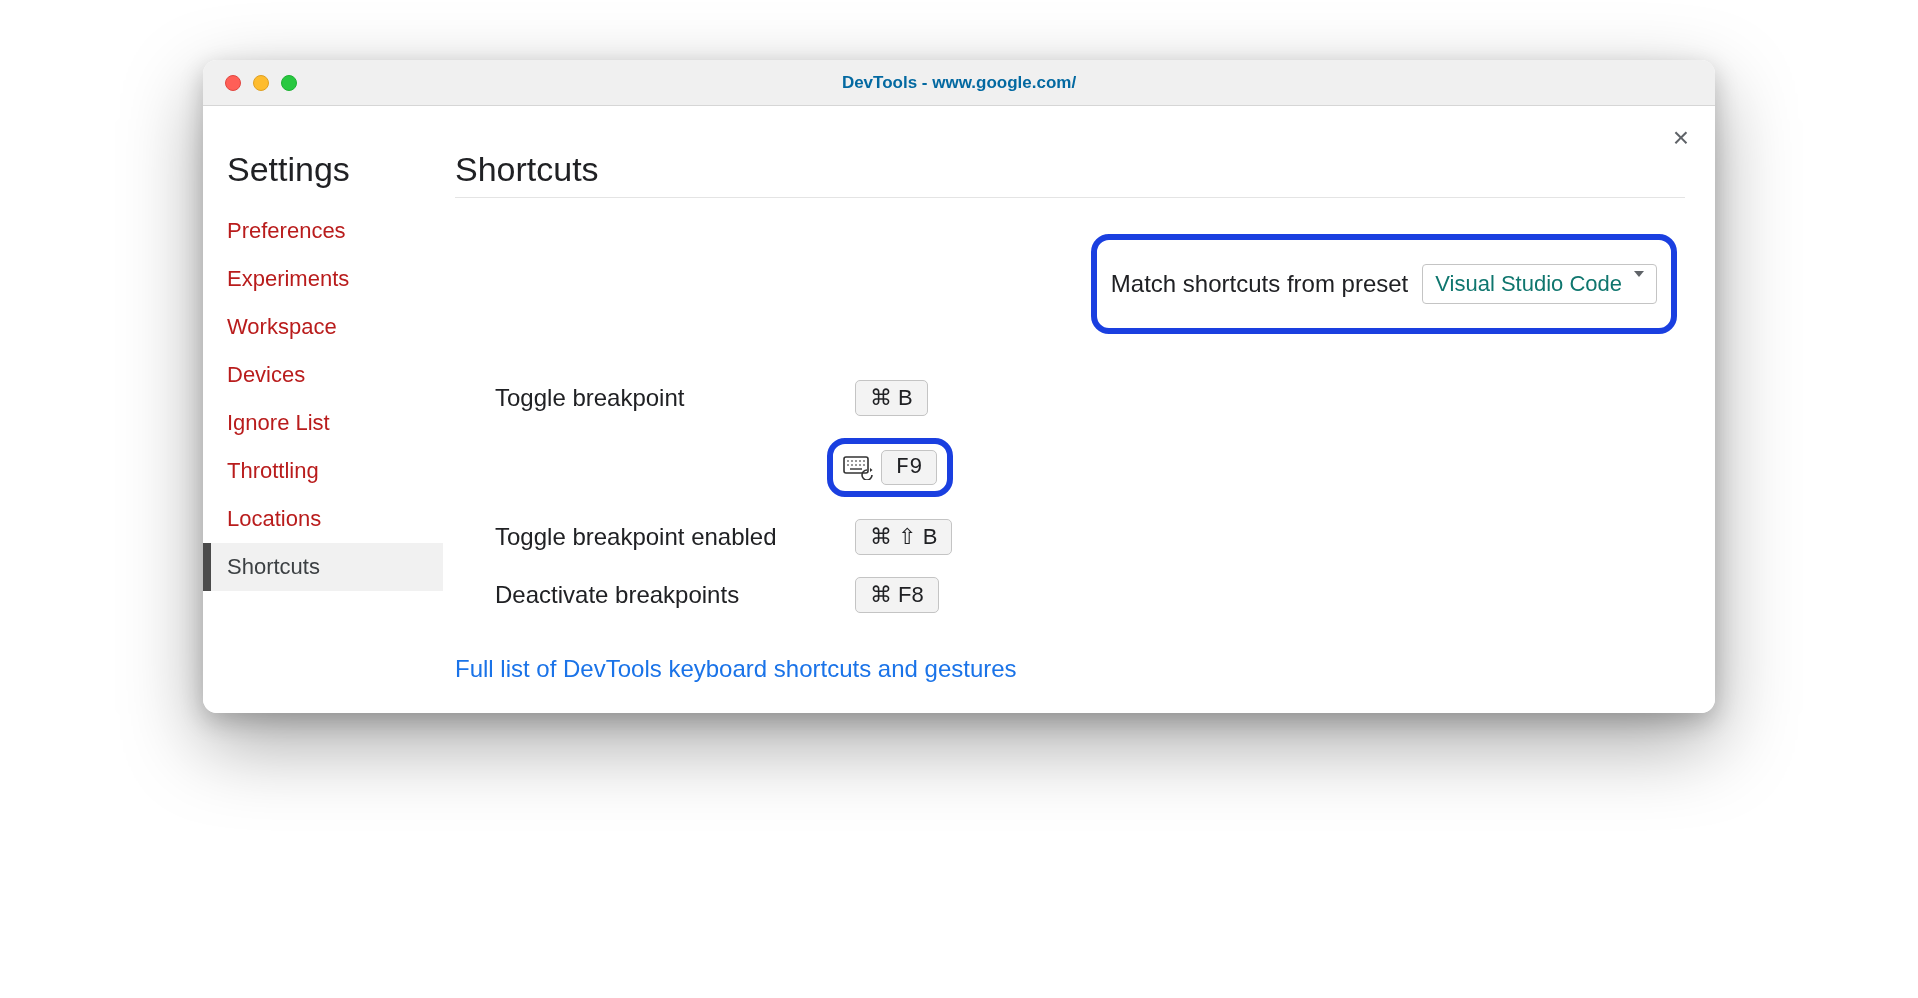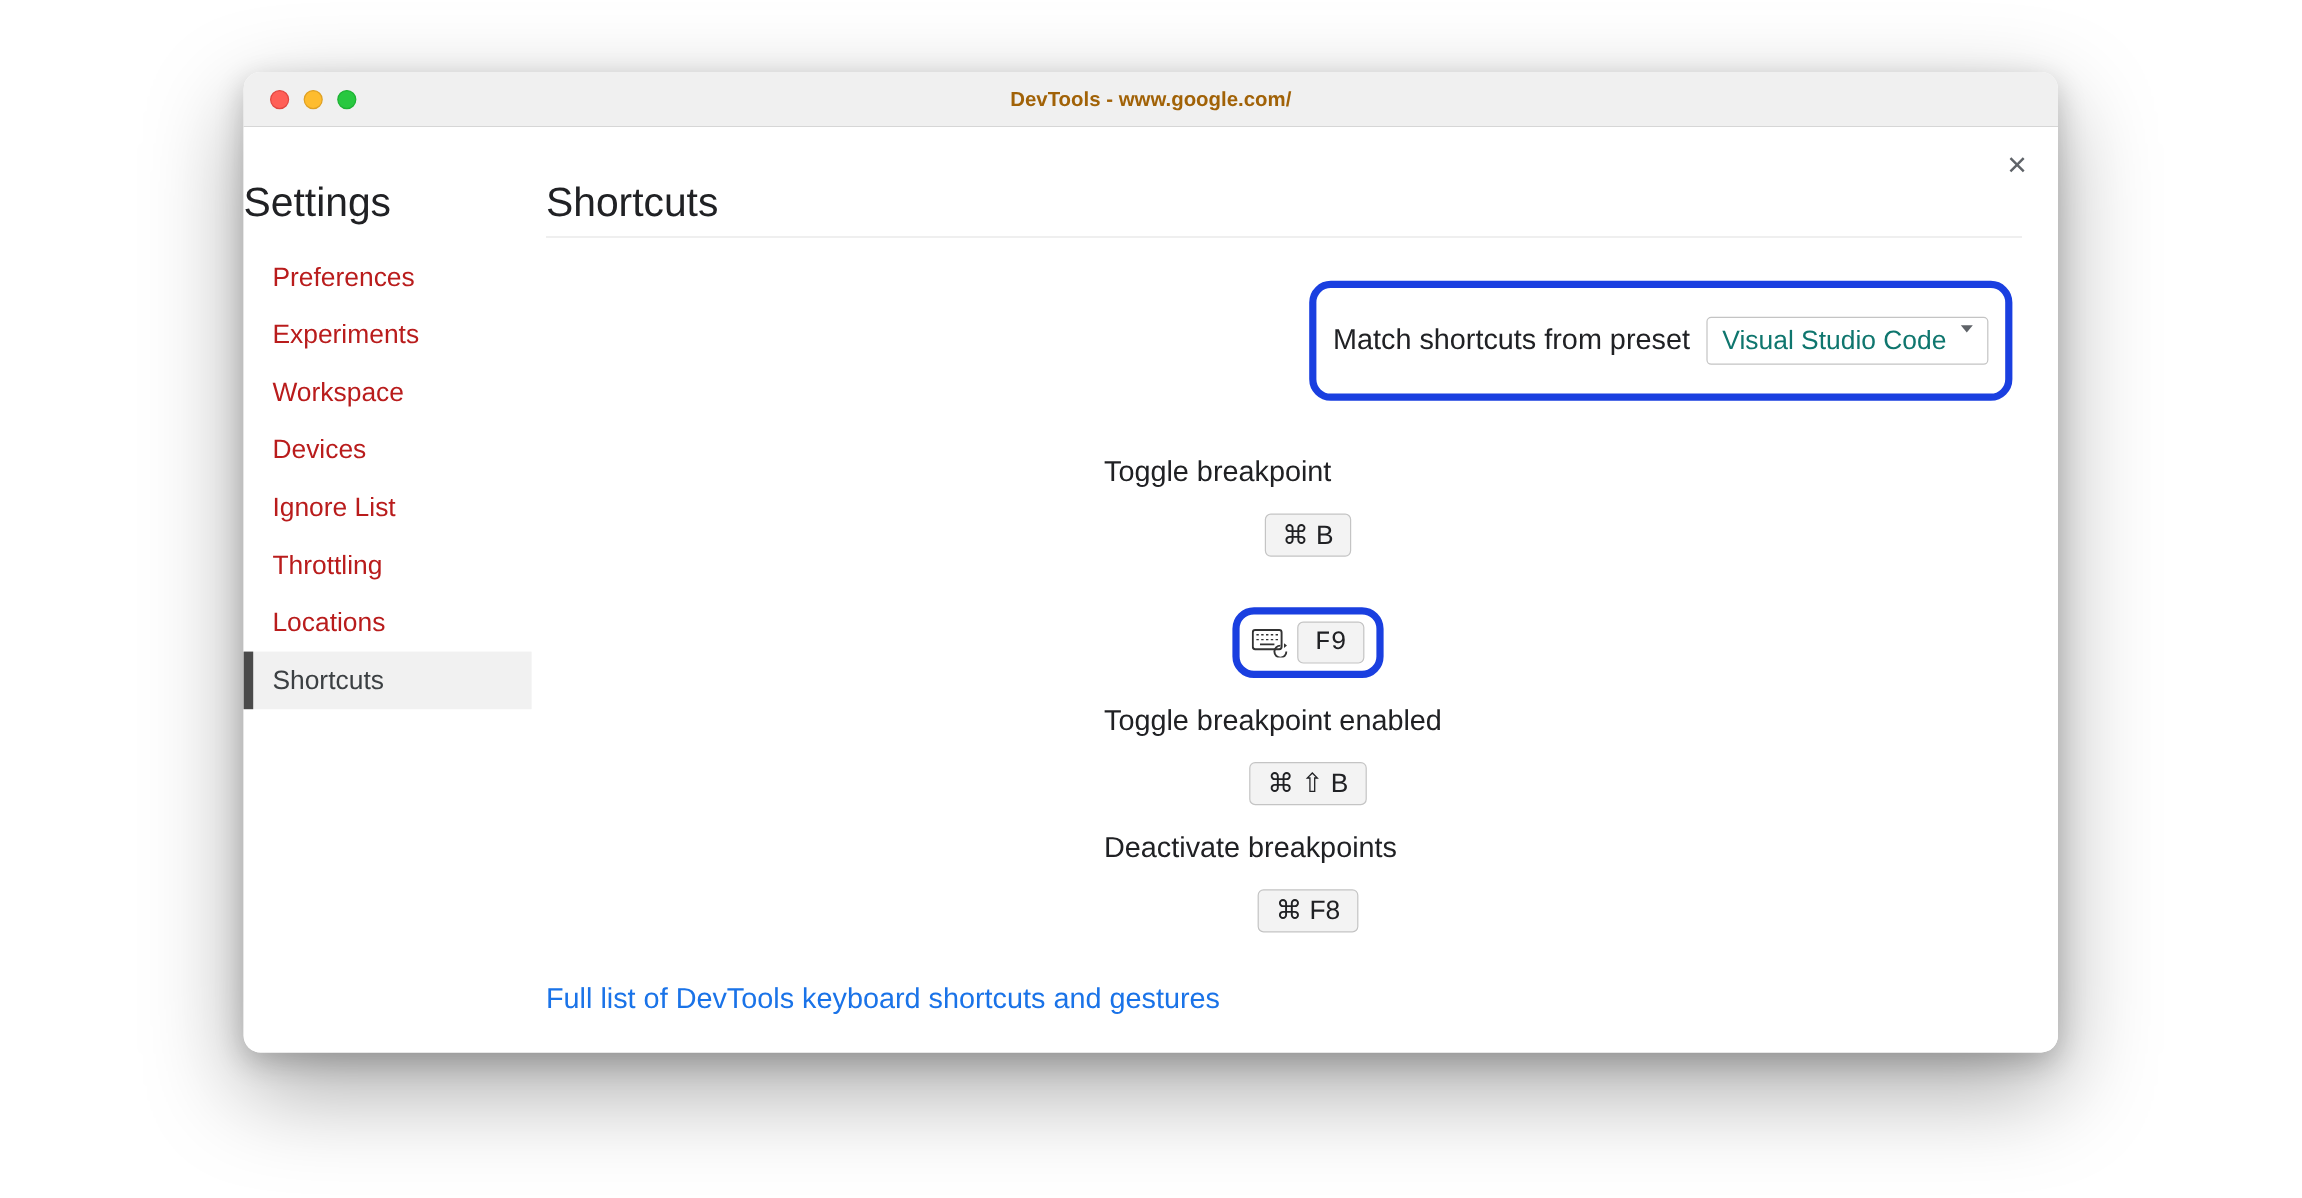--- a/index.html
+++ b/index.html
@@ -43,21 +43,21 @@
     width: 16px; height: 16px; border-radius: 50%;
   }
   .dot.red { background:#ff5f57; border:1px solid #e14640; }
   .dot.yellow { background:#febc2e; border:1px solid #dfa023; }
   .dot.green { background:#28c840; border:1px solid #1db233; }
   .titlebar-title {
     position: absolute;
     left: 0; right: 0;
     text-align: center;
     font-size: 17px;
-    color: #a16207;
+    color: #0369a1;
     font-weight: 600;
     pointer-events: none;
   }
   .content {
     position: relative;
     display: flex;
     min-height: 560px;
     background: #fff;
     border-bottom-left-radius: 14px;
     border-bottom-right-radius: 14px;
@@ -74,20 +74,21 @@
   }
   .sidebar {
     width: 240px;
     flex: none;
     padding-top: 44px;
   }
   .sidebar-title {
     font-size: 34px;
     font-weight: 400;
     color: #202124;
+    padding-left: 24px;
     margin-bottom: 18px;
   }
   .sidebar-item {
     font-size: 22px;
     color: #b91c1c;
     padding: 11px 24px;
     cursor: pointer;
     position: relative;
   }
   .sidebar-item.active {
@@ -145,21 +146,20 @@
     cursor: pointer;
   }
   .sc-list {
     margin-left: 40px;
   }
   .sc-row {
     display: flex;
     align-items: center;
     gap: 20px;
     margin-bottom: 22px;
-    flex-direction: column;
   }
   .sc-name {
     font-size: 24px;
     color: #202124;
     width: 340px;
   }
   .kbd-group {
     display: flex;
     align-items: center;
     gap: 8px;

